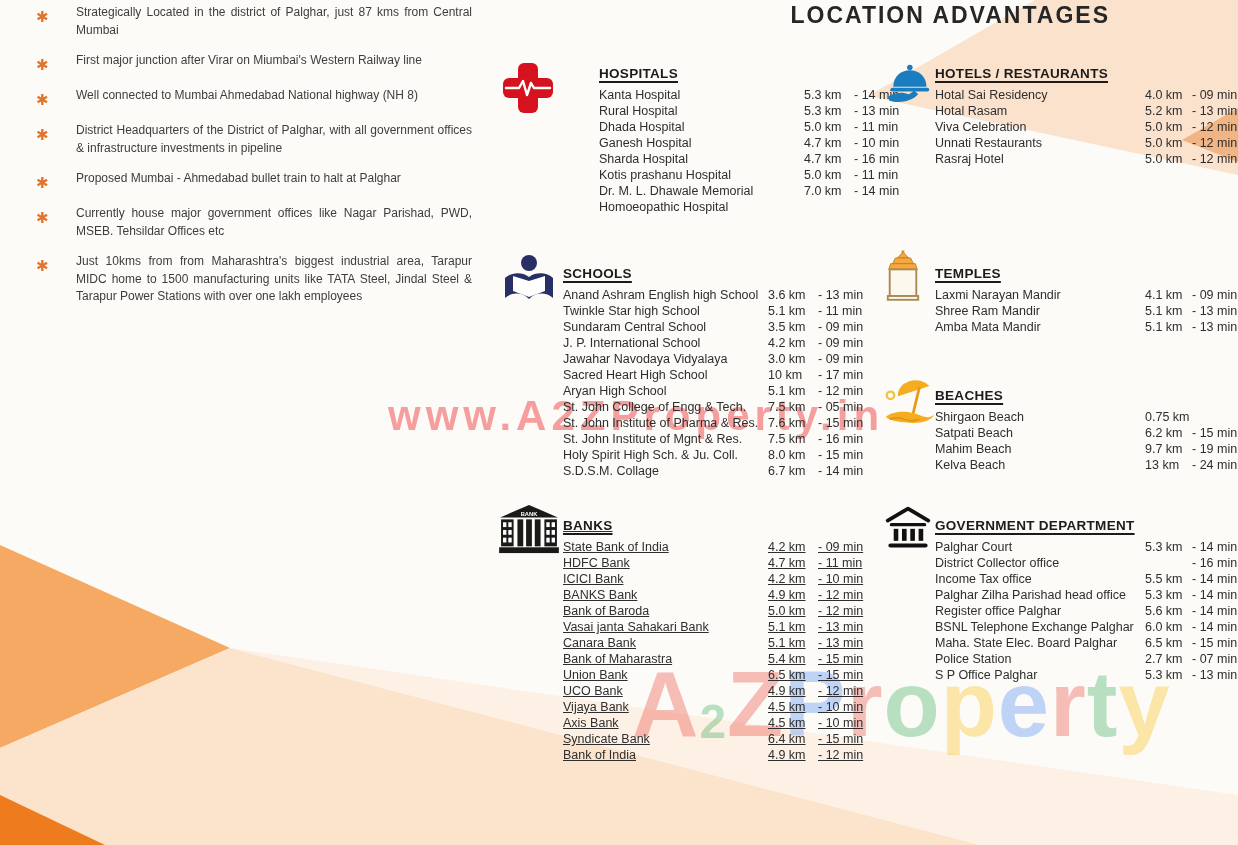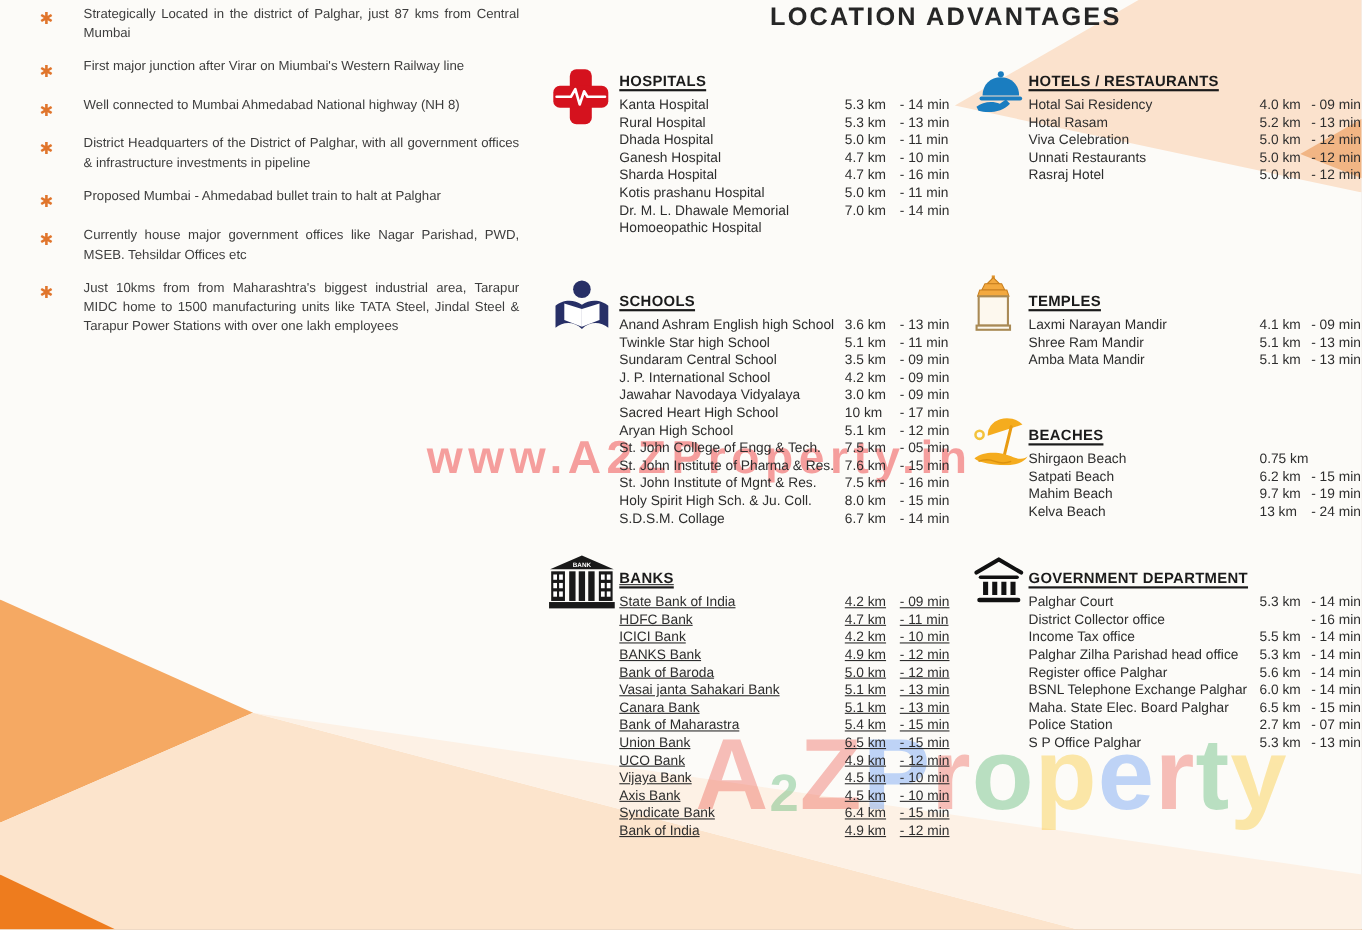--- a/index.html
+++ b/index.html
@@ -20,35 +20,35 @@
   .wm-logo{position:absolute;left:632px;top:652px;z-index:1;font-size:92px;font-weight:bold;
            opacity:.33;letter-spacing:1px;white-space:nowrap;}
   .wm-logo span{display:inline-block;}
   .wm-logo span.small{font-size:.52em;vertical-align:-0.04em;}
   
   .bullets{position:absolute;left:36px;top:4px;width:436px;z-index:2;}
   .bullet-item{display:flex;margin-bottom:13px;}
   .bullet-star{flex:0 0 40px;color:#e0752c;font-size:15px;padding-top:4px;}
   .bullet-text{flex:1;font-size:12px;line-height:1.46;color:#3d3d3d;text-align:justify;}
   
-  .page-title{position:absolute;left:700px;top:2px;width:410px;z-index:2;text-align:left;
+  .page-title{position:absolute;left:700px;top:2px;width:410px;z-index:2;text-align:right;
               font-size:23px;font-weight:bold;letter-spacing:2px;color:#262626;white-space:nowrap;}
   
   .section{position:absolute;z-index:2;display:flex;}
   .icon-box{flex:0 0 auto;}
   .content{flex:1;}
   .sec-heading{font-size:13.5px;font-weight:bold;color:#1b1b1b;letter-spacing:.3px;
                text-decoration:underline;text-decoration-thickness:1.5px;text-underline-offset:3px;
                margin-bottom:7px;white-space:nowrap;}
   .row{display:flex;height:16px;font-size:12.5px;color:#2e2e2e;align-items:flex-start;white-space:nowrap;}
   .mid .name {flex:0 0 205px;} .mid .km{flex:0 0 50px;}
   .rgt .name {flex:0 0 210px;} .rgt .km{flex:0 0 47px;}
   .time{flex:1;}
   
-  #sec-hospitals {left:500px;top:60px; width:368px;}
+  #sec-hospitals {left:500px;top:60px; width:368px;gap:36px;}
   #sec-schools   {left:500px;top:253px;width:368px;justify-content:center;}
   #sec-banks     {left:498px;top:503px;width:370px;}
   #sec-hotels    {left:884px;top:62px; width:354px;}
   #sec-temples   {left:884px;top:250px;width:354px;}
   #sec-beaches   {left:884px;top:375px;width:354px;}
   #sec-gov       {left:884px;top:503px;width:354px;}
   #sec-hospitals .icon-box{width:63px;} #sec-schools .icon-box{width:63px;} #sec-banks .icon-box{width:65px;}
   #sec-hotels .icon-box,#sec-temples .icon-box,#sec-beaches .icon-box,#sec-gov .icon-box{width:51px;}
   #sec-hospitals .content{padding-top:6px;} #sec-schools .content{padding-top:13px;}
   #sec-banks .content{padding-top:15px;text-decoration:underline;}   #sec-hotels .content{padding-top:4px;}

